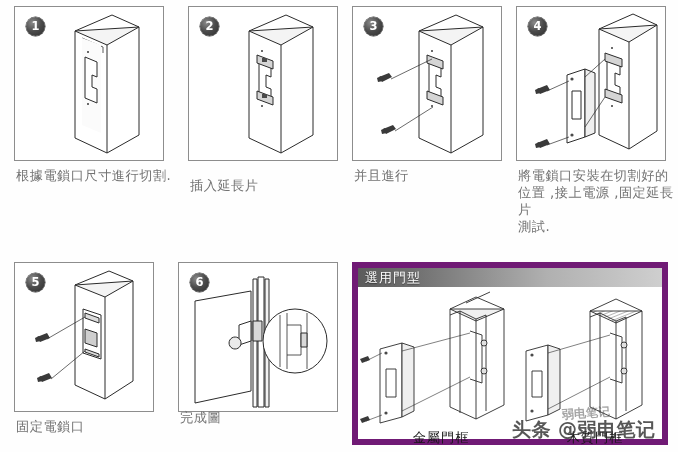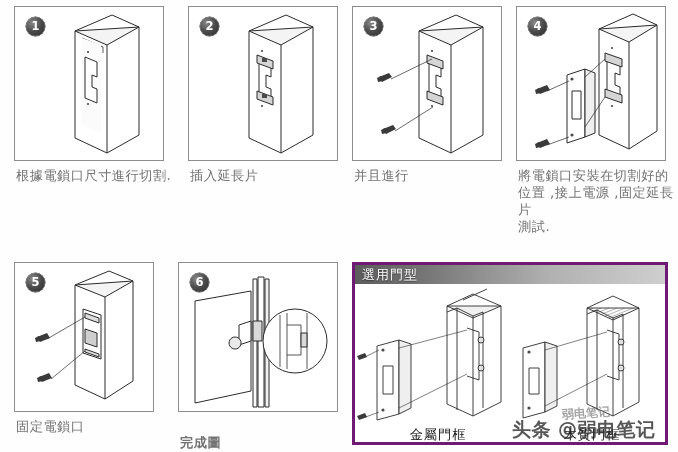--- a/index.html
+++ b/index.html
@@ -59,21 +59,21 @@
     text-align: center;
     font-weight: bold;
     box-shadow: 0 0 0 0.5px #3a3a3a;
   }
 
   .art { position: absolute; left: 0; top: 0; }
 
   
   .dt-panel {
     position: absolute;
-    border: 3px solid #701a75;
+    border: 6px solid #701a75;
     background: #ffffff;
     box-sizing: border-box;
   }
   .dt-header {
     position: absolute;
     left: 0; top: 0; right: 0;
     height: 19px;
     background: linear-gradient(to right, #5c5c5c 0%, #6f6f6f 18%, #b0b0b0 62%, #cfcfcf 100%);
   }
   .dt-header-label {
@@ -149,21 +149,21 @@
           <polygon points="68,48 84,54 84,62 68,56" fill="#d5d5d5"></polygon>
           <polygon points="68,84 84,90 84,98 68,92" fill="#d5d5d5"></polygon>
         </g>
         <rect x="73" y="51" width="5" height="4" fill="#4a4a4a"></rect>
         <rect x="73" y="87" width="5" height="4" fill="#4a4a4a"></rect>
         <circle cx="73" cy="44" r="1" fill="#3a3a3a"></circle>
         <circle cx="73" cy="99" r="1" fill="#3a3a3a"></circle>
       </svg>
       <div class="badge" style="left:11px; top:10px;">2</div>
     </div>
-    <div class="caption" style="top:161px; width:170px;">插入延長片</div>
+    <div class="caption" style="top:171px; width:170px;">插入延長片</div>
   </div>
 
   <div class="panel" style="left:352px; top:6px; width:150px; height:215px;">
     <div class="panel-frame" style="height:155px;">
       <svg class="art" width="148" height="153" viewBox="0 0 148 153">
         <g fill="none" stroke="#2b2b2b" stroke-width="1" stroke-linejoin="round">
           <polygon points="66,24 103,8 130,20 130,128 98,146 66,131" fill="#ffffff"></polygon>
           <polygon points="66,24 98,38 130,20" fill="#f4f4f4"></polygon>
           <line x1="98" y1="38" x2="98" y2="146"></line>
           <path d="M76,50 L88,55 L88,70 L83,68 L83,80 L88,82 L88,96 L76,91 Z" fill="#ffffff" stroke="#2b2b2b"></path>
@@ -262,21 +262,21 @@
           <circle cx="116" cy="78" r="32" fill="#ffffff"></circle>
           <line x1="101" y1="52" x2="101" y2="104" stroke-width="0.8"></line>
           <line x1="108" y1="50" x2="108" y2="106" stroke-width="0.8"></line>
           <line x1="128" y1="50" x2="128" y2="106" stroke-width="0.8"></line>
           <path d="M108,62 L122,62 L122,92 L108,92" stroke-width="0.8"></path>
           <rect x="122" y="70" width="6" height="14" fill="#d9d9d9"></rect>
         </g>
       </svg>
       <div class="badge" style="left:11px; top:10px;">6</div>
     </div>
-    <div class="caption" style="top:172px; width:170px;font-weight:bold;">完成圖</div>
+    <div class="caption" style="top:147px; width:170px;">完成圖</div>
   </div>
 
   <div class="dt-panel" style="left:352px; top:262px; width:316px; height:183px;">
     <div class="dt-header">
       <span class="dt-header-label">選用門型</span>
     </div>
 
     <svg style="position:absolute; left:0; top:19px;" width="314" height="140" viewBox="0 0 314 140">
       <g fill="none" stroke="#2b2b2b" stroke-width="0.9" stroke-linejoin="round">
 

